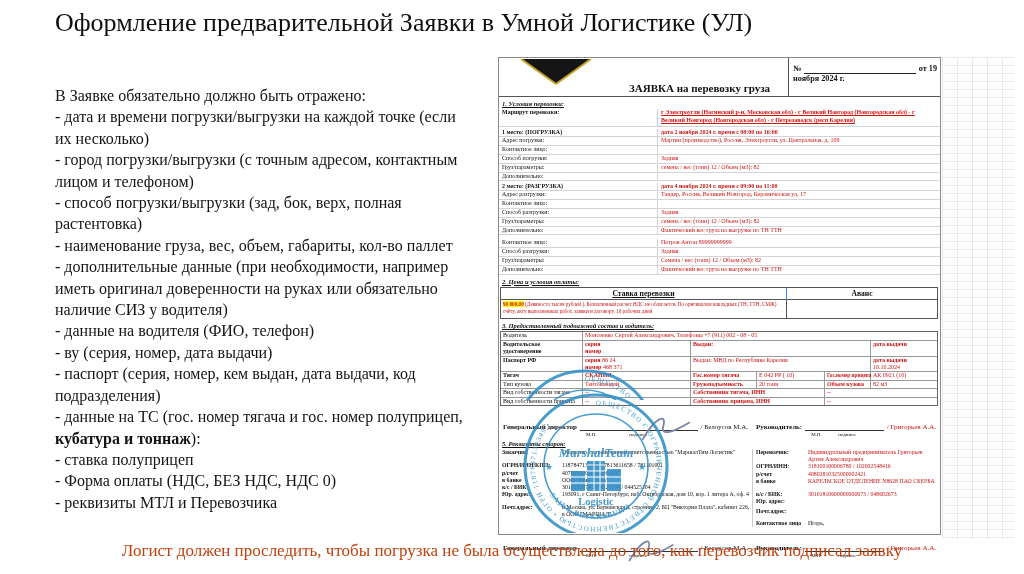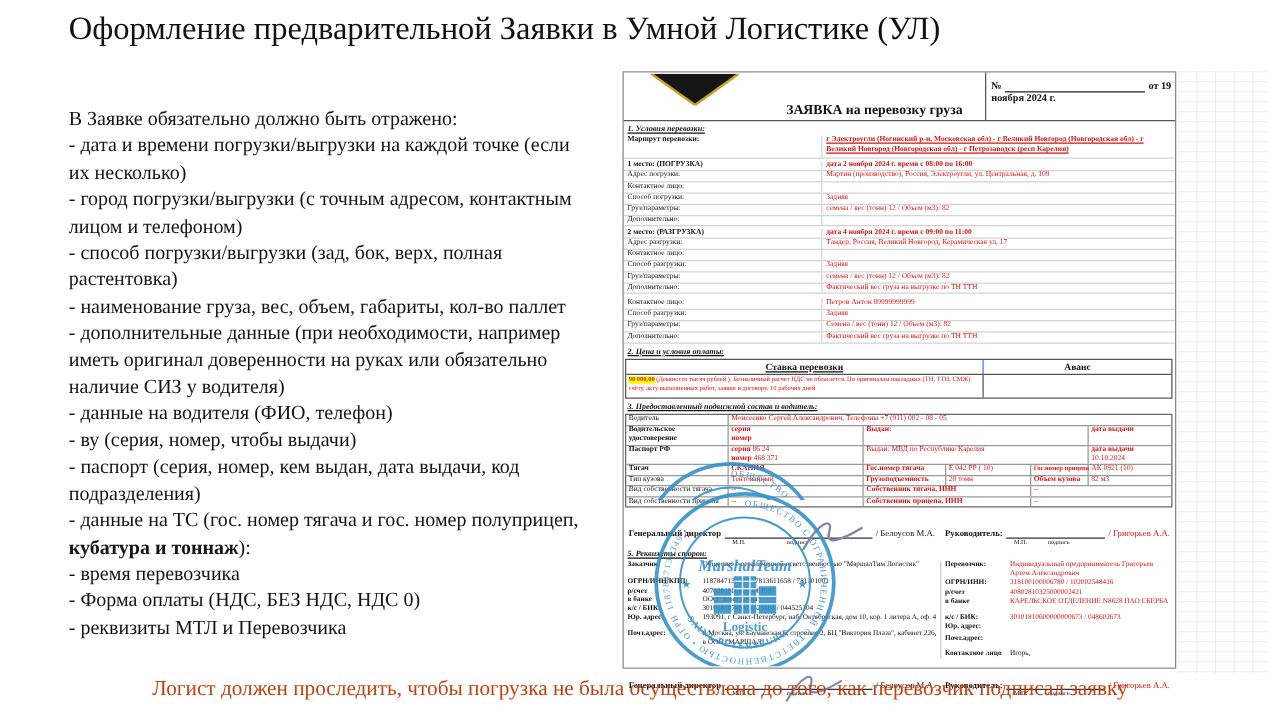--- a/index.html
+++ b/index.html
@@ -86,24 +86,24 @@
   </div>
 
   <div class="list">
     <div class="li">В Заявке обязательно должно быть отражено:</div>
     <div class="li">- дата и времени погрузки/выгрузки на каждой точке (если их несколько)</div>
     <div class="li">- город погрузки/выгрузки (с точным адресом, контактным лицом и телефоном)</div>
     <div class="li">- способ погрузки/выгрузки (зад, бок, верх, полная растентовка)</div>
     <div class="li">- наименование груза, вес, объем, габариты, кол-во паллет</div>
     <div class="li">- дополнительные данные (при необходимости, например иметь оригинал доверенности на руках или обязательно наличие СИЗ у водителя)</div>
     <div class="li">- данные на водителя (ФИО, телефон)</div>
-    <div class="li">- ву (серия, номер, чтобы выдачи)</div>
+    <div class="li">- ву (серия, номер, дата выдачи)</div>
     <div class="li">- паспорт (серия, номер, кем выдан, дата выдачи, код подразделения)</div>
     <div class="li"><span>- данные на ТС (гос. номер тягача и гос. номер полуприцеп, </span><span class="b">кубатура и тоннаж</span><span>):</span></div>
-    <div class="li">- время перевозчика</div>
+    <div class="li">- ставка полуприцеп</div>
     <div class="li">- Форма оплаты (НДС, БЕЗ НДС, НДС 0)</div>
     <div class="li">- реквизиты МТЛ и Перевозчика</div>
 
   </div>
 
   <div class="gridstrip"></div>
 
   <div class="doc">
 
     <div class="dhead">

